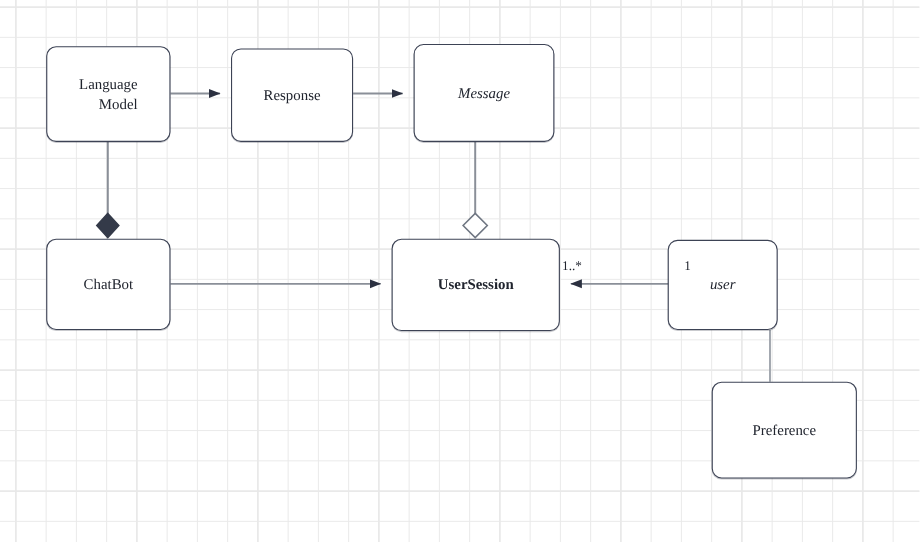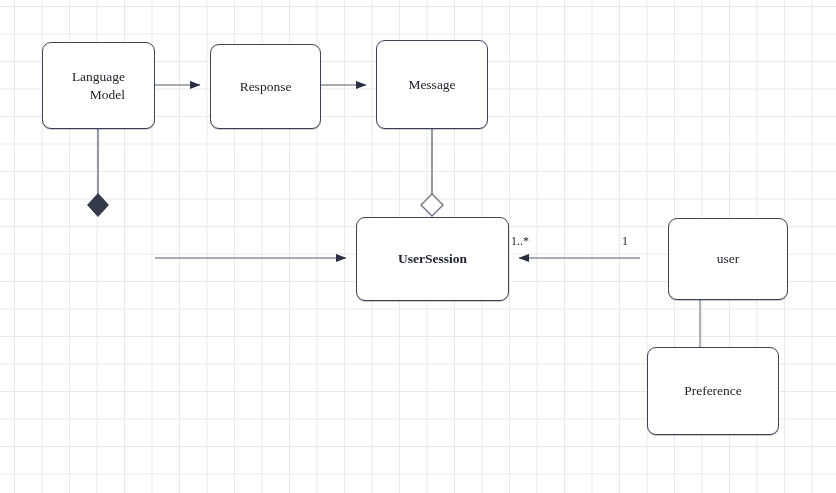--- a/index.html
+++ b/index.html
@@ -110,30 +110,33 @@
     <span>
       <span>Language</span><br>
       <span>Model</span>
     </span>
   </div>
 
   <div class="node" style="left:210px; top:44px; width:111px; height:85px;">
     <span>Response</span>
   </div>
 
-  <div class="node" style="left:376px; top:40px; width:112px; height:89px;">
+  <div class="node" style="left:376px; top:40px; width:128px; height:89px;font-style:italic;">
     <span>Message</span>
   </div>
 
+  <div class="node" style="left:42px; top:217px; width:113px; height:83px;">
+    <span>ChatBot</span>
+  </div>
 
   <div class="node" style="left:356px; top:217px; width:153px; height:84px;font-weight:bold;">
     <span>UserSession</span>
   </div>
 
-  <div class="node" style="left:668px; top:218px; width:120px; height:82px;">
+  <div class="node" style="left:607px; top:218px; width:100px; height:82px;font-style:italic;">
     <span>user</span>
   </div>
 
   <div class="node" style="left:647px; top:347px; width:132px; height:88px;">
     <span>Preference</span>
   </div>
 
   <div class="edge-label" style="left:511px; top:234px;">1..*</div>
 
   <div class="edge-label" style="left:622px; top:234px;">1</div>

